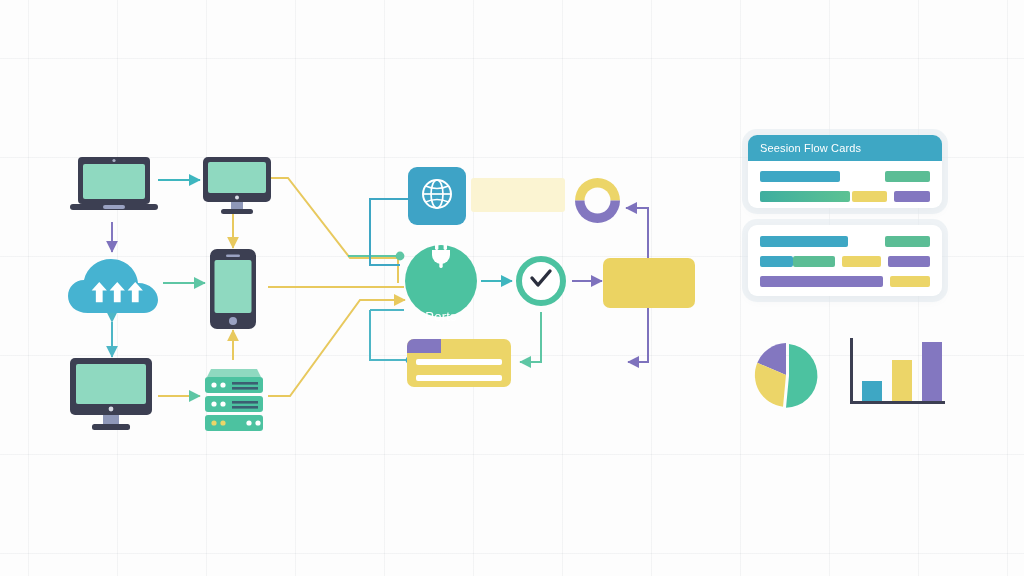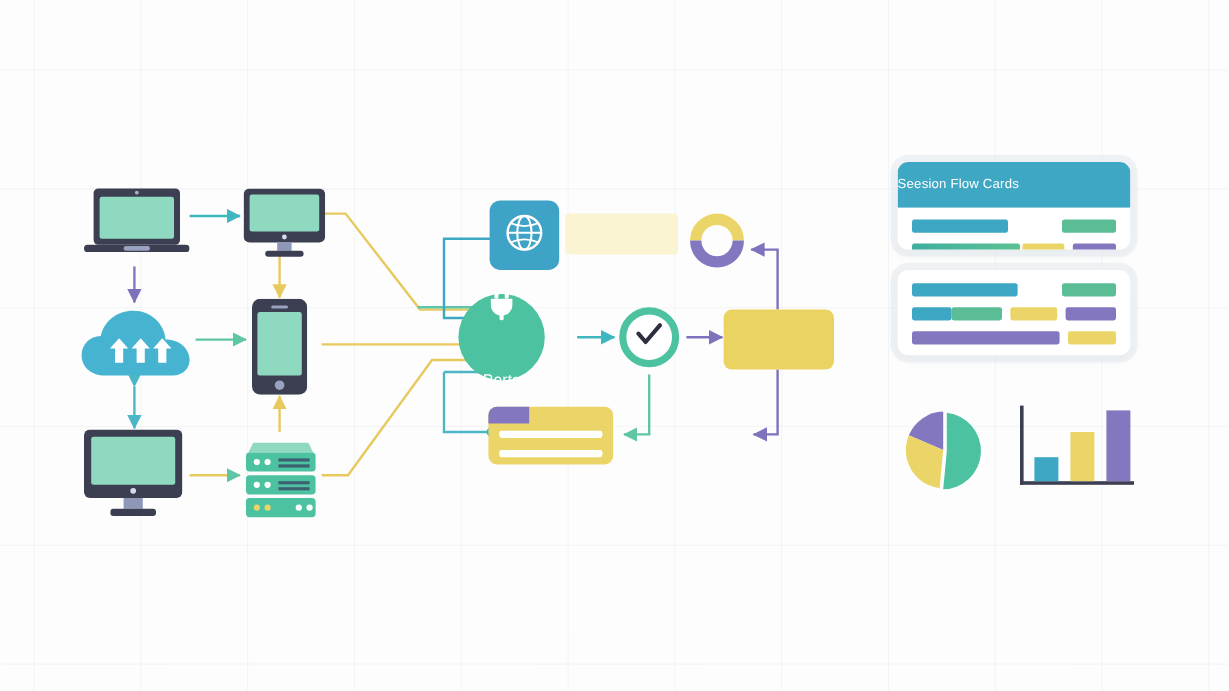--- a/index.html
+++ b/index.html
@@ -121,24 +121,24 @@
 
   
   .panel-card {
     position: absolute;
     background: #ffffff;
     border-radius: 9px;
     box-shadow: 0 0 0 6px rgba(225,234,238,0.55), 0 3px 9px rgba(120,140,155,0.13);
     overflow: hidden;
   }
   .panel-header {
-    height: 38px;
+    height: 26px;
     background: #3ea7c4;
     display: flex; align-items: center;
-    padding-left: 0;
+    padding-left: 12px;
   }
   .panel-header .title {
     color: #ffffff;
     font-size: 11px;
     letter-spacing: 0.15px;
   }
   .panel-body {
     position: relative;
     padding: 10px 12px;
   }
@@ -310,21 +310,21 @@
         <ellipse cx="17" cy="17" rx="6" ry="14" fill="none" stroke="#ffffff" stroke-width="1.7"></ellipse>
         <line x1="3" y1="17" x2="31" y2="17" stroke="#ffffff" stroke-width="1.7"></line>
         <path d="M5.5,9 Q17,14 28.5,9" fill="none" stroke="#ffffff" stroke-width="1.5"></path>
         <path d="M5.5,25 Q17,20 28.5,25" fill="none" stroke="#ffffff" stroke-width="1.5"></path>
       </svg>
     </span>
   </div>
 
   <div class="box-pale" style="left:471px; top:178px; width:94px; height:34px;"></div>
 
-  <div class="ports-circle" style="left:382px; top:245px;gap:36px;">
+  <div class="ports-circle" style="left:405px; top:245px;gap:36px;">
     <span>
       <svg width="26" height="28" viewBox="0 0 26 28">
         <rect x="7" y="1" width="3.4" height="9" rx="1.4" fill="#ffffff"></rect>
         <rect x="15.6" y="1" width="3.4" height="9" rx="1.4" fill="#ffffff"></rect>
         <path d="M4,10 L22,10 L22,15 A9,9 0 0 1 4,15 Z" fill="#ffffff"></path>
         <rect x="11.3" y="22" width="3.4" height="6" rx="1.4" fill="#ffffff"></rect>
       </svg>
     </span>
     <span class="ports-text">Ports</span>
   </div>

